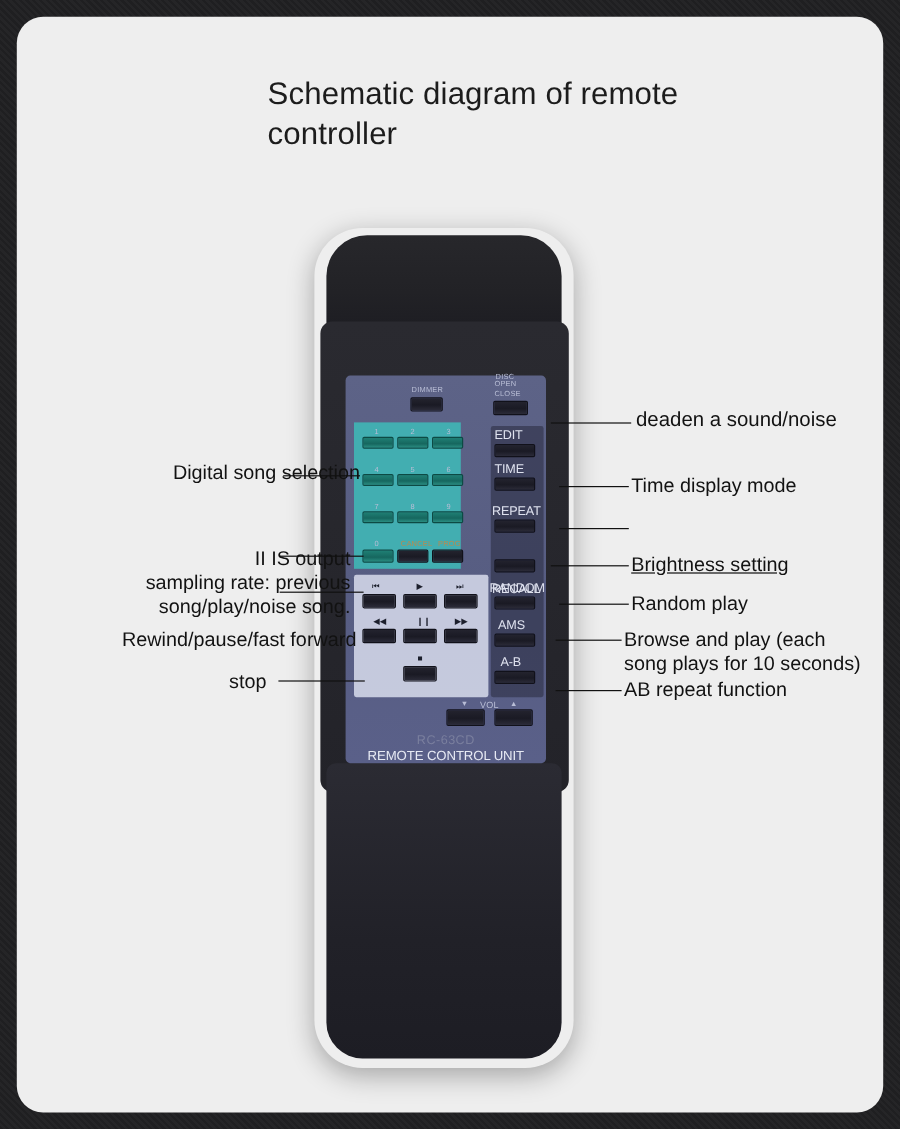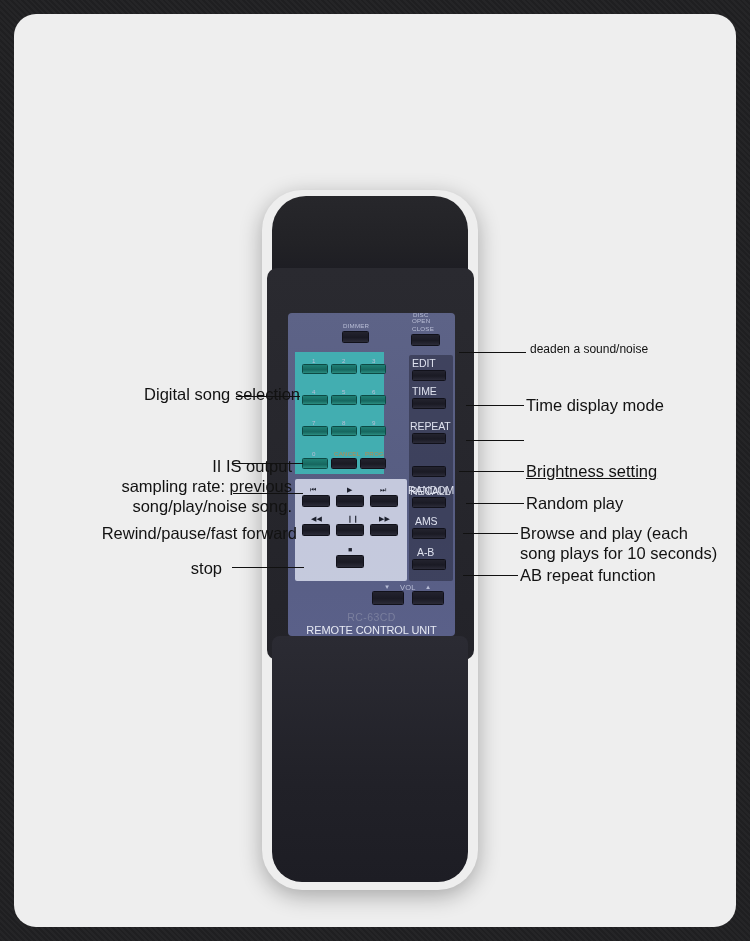--- a/index.html
+++ b/index.html
@@ -154,35 +154,37 @@
   .amber { color: #b98a4e; }
 
   
   .anno {
     position: absolute;
     color: #121212;
     font-size: 16.5px;
     line-height: 20px;
     white-space: pre-line;
   }
-  .anno.small { font-size: 12px; line-height: 15px; }
+  .anno.small { font-size: 17px; line-height: 15px; }
   .anno.r { text-align: left; }
   .anno.l { text-align: right; }
   .lead {
     position: absolute;
     height: 0;
     border-top: 1.1px solid #111;
   }
 </style>
 </head>
 <body>
 
 <div id="root">
   <div class="card"></div>
 
+  <div class="title">Schematic diagram of remote
+controller</div>
 
   <div class="remote-wrap">
     <div class="remote-shadow"></div>
     <div class="remote-top"></div>
     <div class="remote-mid"></div>
     <div class="remote-bottom"></div>
 
     <div class="faceplate"></div>
 
     <div class="lbl" style="left:343px; top:322px;">DIMMER</div>

